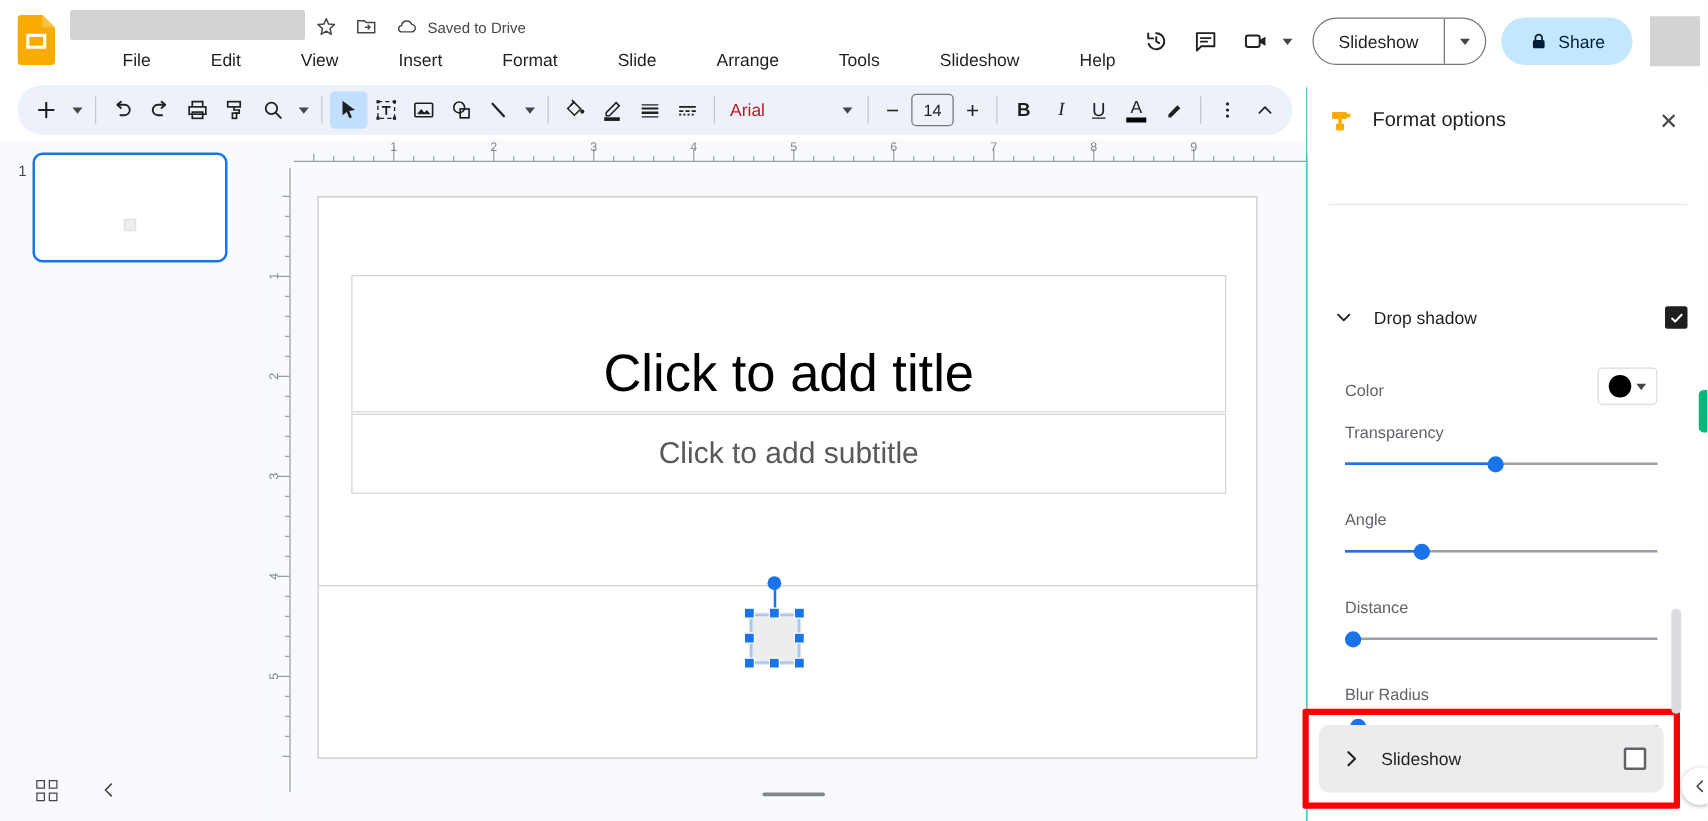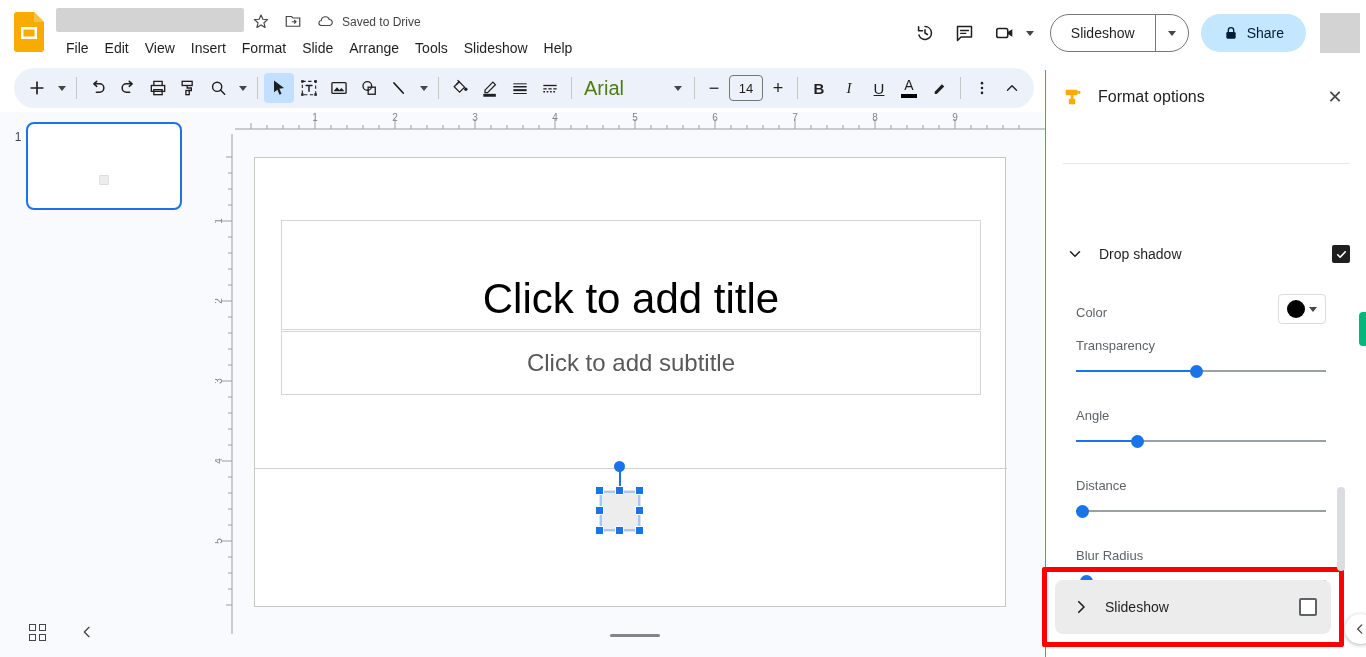--- a/index.html
+++ b/index.html
@@ -25,21 +25,21 @@
   }
   .title-icons { position: absolute; left: 252px; top: 12px; display: flex; align-items: center; gap: 14px; }
   .ti { width: 18px; height: 18px; cursor: pointer; display: block; }
   .saved-text {
     position: absolute; left: 342px; top: 15px;
     font-size: 12px; color: #444746; white-space: nowrap;
   }
   .menubar { position: absolute; left: 58px; top: 36px; display: flex; gap: 0; }
   .menu-item {
     font-size: 14px; color: #1f1f1f; padding: 2px 8px; border-radius: 4px; cursor: pointer;
-    line-height: 20px; white-space: nowrap;
+    line-height: 20px; white-space: nowrap; margin-left: 32px;
   }
 
   .top-right { position: absolute; right: 0; top: 0; height: 66px; display: flex; align-items: center; gap: 0; }
   .tr-icon {
     width: 40px; height: 40px; border-radius: 50%; display: flex; align-items: center;
     justify-content: center; cursor: pointer; position: relative;
   }
   .meet-group { display: flex; align-items: center; cursor: pointer; padding-right: 4px; }
   .caret-down {
     width: 0; height: 0; border-left: 4px solid transparent; border-right: 4px solid transparent;
@@ -78,21 +78,21 @@
   .tb-btn.active { background: #c2dfff; }
   .tb-caret {
     width: 18px; height: 30px; display: flex; align-items: center; justify-content: center;
     cursor: pointer; border-radius: 4px; flex: none;
   }
   .tb-sep { width: 1px; height: 22px; background: #c4c7c5; margin: 0 6px; flex: none; }
   .font-box {
     display: flex; align-items: center; width: 110px; height: 30px; border-radius: 4px;
     padding: 0 6px; cursor: pointer; flex: none; justify-content: space-between;
   }
-  .font-name { font-size: 20px; color: #4d7c0f; }
+  .font-name { font-size: 14px; color: #b91c1c; }
   .size-box { display: flex; align-items: center; gap: 2px; flex: none; }
   .size-btn {
     width: 26px; height: 26px; border-radius: 50%; display: flex; align-items: center;
     justify-content: center; cursor: pointer; font-size: 18px; color: #1f1f1f; line-height: 1;
   }
   .size-field {
     width: 34px; height: 26px; border: 1px solid #747775; border-radius: 4px;
     display: flex; align-items: center; justify-content: center; font-size: 13px;
     color: #1f1f1f; background: transparent; cursor: text;
   }

